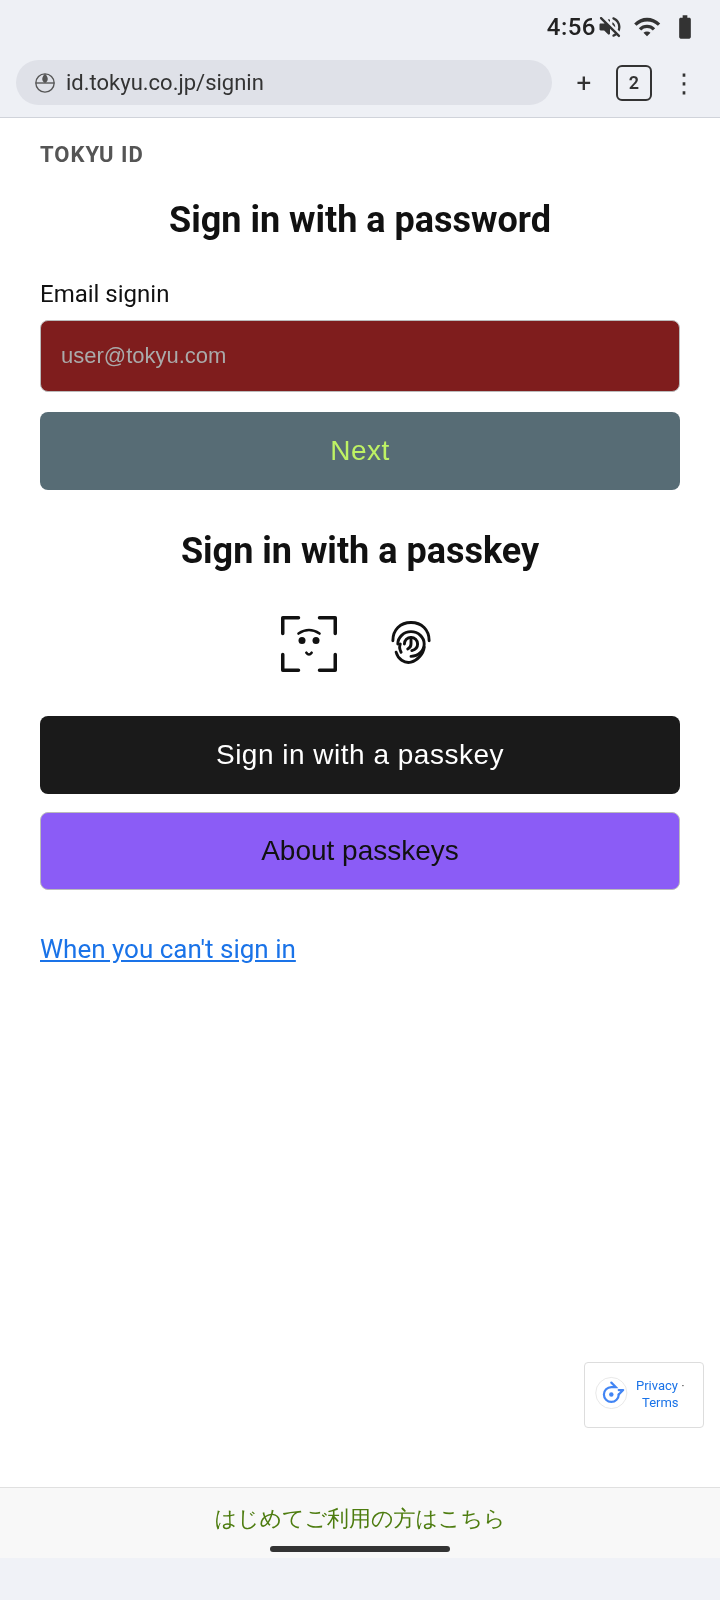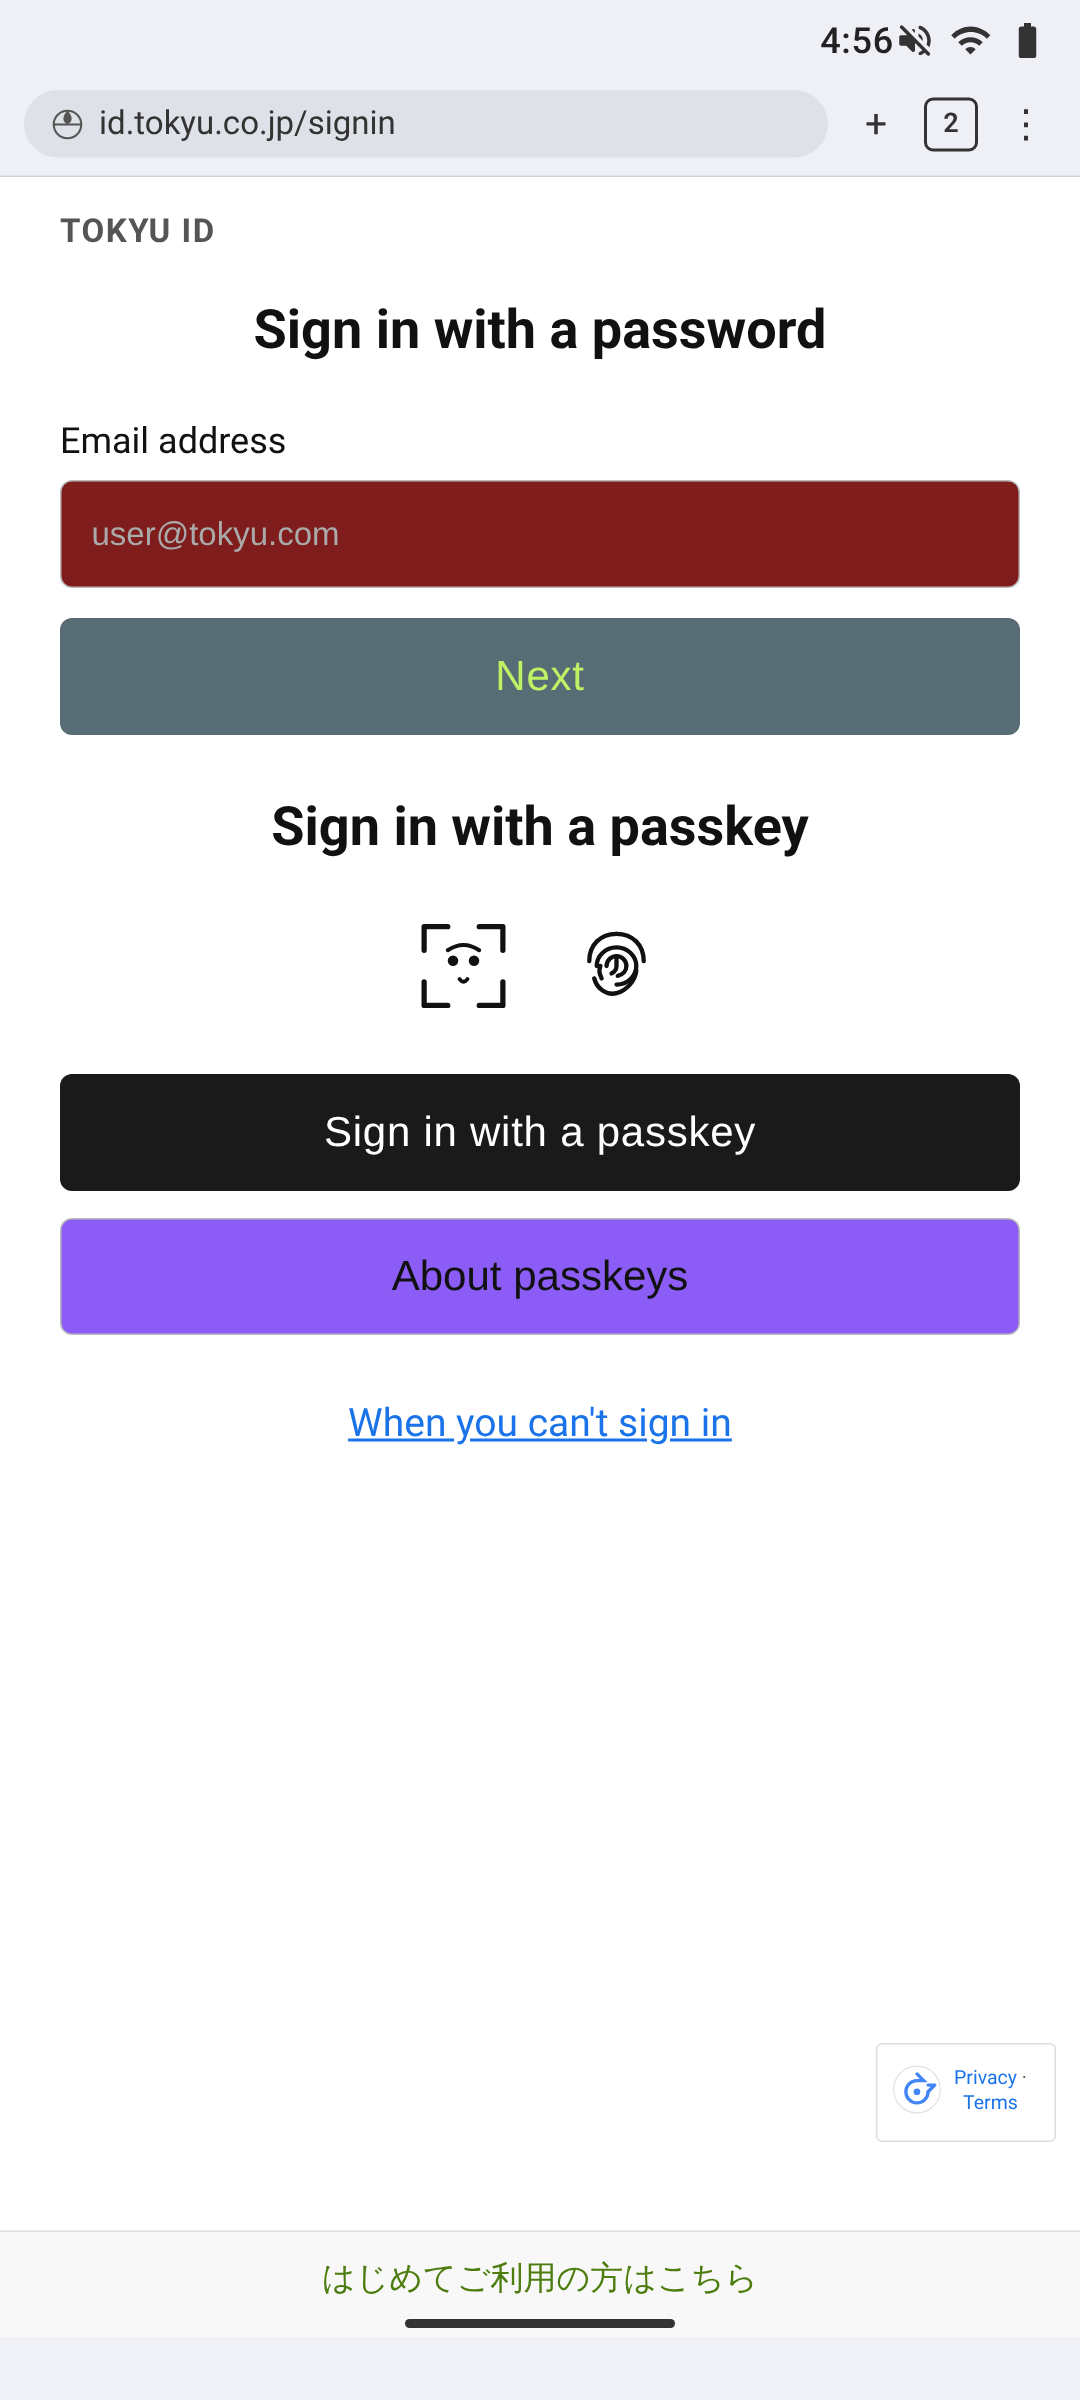--- a/index.html
+++ b/index.html
@@ -193,21 +193,21 @@
       border-radius: 8px;
       color: #111;
       font-size: 28px;
       font-weight: 400;
       cursor: pointer;
       margin-bottom: 44px;
     }
 
     .cant-signin-link {
       display: block;
-      text-align: center;
+      text-align: left;
       font-size: 26px;
       color: #1a73e8;
       text-decoration: underline;
       cursor: pointer;
       margin-bottom: 40px;
     }
 
     
     .recaptcha-badge {
       position: absolute;
@@ -319,21 +319,21 @@
     <span>⋮</span>
   </div>
 </div>
 
 <div class="page-content">
 
   <div class="brand-title">TOKYU ID</div>
 
   <div>
     <div class="section-heading">Sign in with a password</div>
-    <div class="field-label">Email address</div>
+    <div class="field-label">Email signin</div>
     <input class="email-input" type="email" placeholder="user@tokyu.com" style="">
     <button class="btn-next">
       <span>Next</span>
     </button>
   </div>
 
   <div>
     <div class="passkey-section-heading">Sign in with a passkey</div>
 
     <div class="passkey-icons-row">

